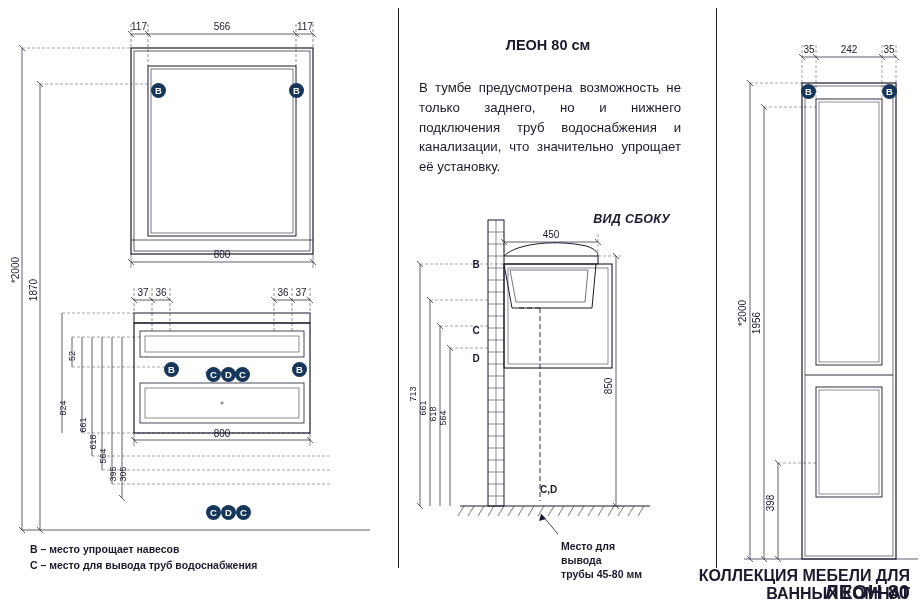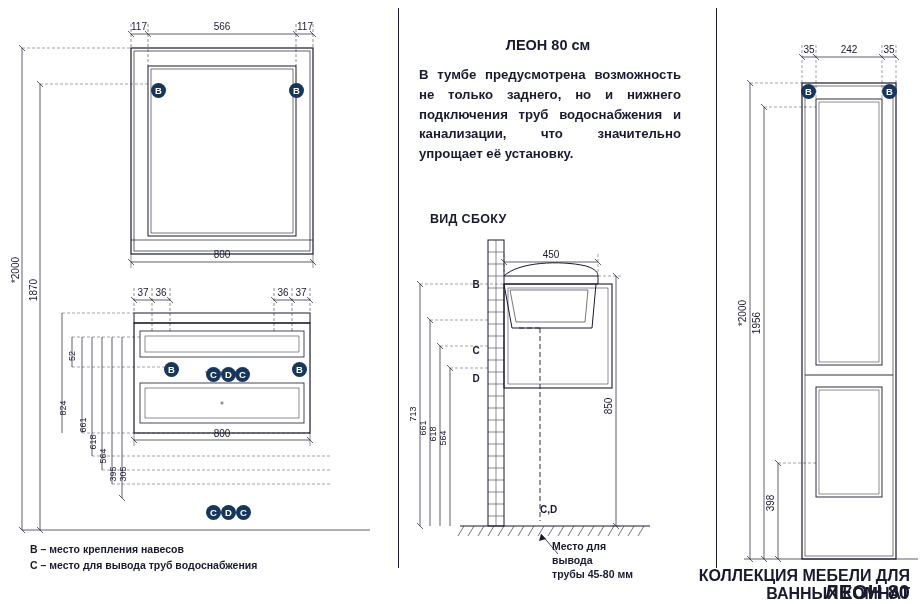--- a/index.html
+++ b/index.html
@@ -15,25 +15,25 @@
   .abs{position:absolute;}
   svg{display:block;}
   .dim{font-size:10px;fill:#1a1a2e;font-family:"Liberation Sans",sans-serif;}
   .dimsm{font-size:9px;fill:#1a1a2e;font-family:"Liberation Sans",sans-serif;}
   .title{
     font-weight:bold;font-size:14.5px;text-align:center;line-height:1.35;
   }
   .para{
     font-size:13.2px;line-height:1.5;text-align:justify;text-justify:inter-word;
   }
-  .sideview-title{font-weight:bold;font-size:12.5px;text-align:left;letter-spacing:.3px;}
+  .sideview-title{font-weight:bold;font-size:12.5px;text-align:right;letter-spacing:.3px;font-style:italic;}
   .legend{font-size:10.5px;font-weight:bold;line-height:1.55;}
   .footer-small{font-size:16px;font-weight:bold;text-align:right;}
   .footer-big{font-size:20px;font-weight:bold;text-align:right;}
-  .note{font-size:10.5px;font-weight:bold;line-height:1.35;}
+  .note{font-size:10.5px;font-weight:bold;line-height:1.35;margin-left:9px;}
   .circ{
     display:inline-flex;align-items:center;justify-content:center;
     width:15px;height:15px;border-radius:50%;
     background:#16365c;color:#fff;font-size:9.5px;font-weight:bold;
     font-family:"Liberation Sans",sans-serif;
   }
 </style>
 </head>
 <body>
 
@@ -172,25 +172,25 @@
     <div class="abs circ" style="left:236px;top:505px;">C</div>
   </div>
 
   <div class="abs" style="left:408px;top:16px;width:280px;">
     <div class="title">
       <br>
       <span>ЛЕОН 80 см</span>
     </div>
   </div>
 
-  <div class="abs para" style="left:419px;top:65px;width:262px;font-weight:bold;">В тумбе предусмотрена возможность не только заднего, но и нижнего подключения труб водоснабжения и канализации, что значительно упрощает её установку.</div>
+  <div class="abs para" style="left:419px;top:78px;width:262px;">В тумбе предусмотрена возможность не только заднего, но и нижнего подключения труб водоснабжения и канализации, что значительно упрощает её установку.</div>
 
   <div class="abs sideview-title" style="left:430px;top:212px;width:240px;">ВИД СБОКУ</div>
 
-  <div class="abs" style="left:400px;top:236px;width:300px;height:320px;">
+  <div class="abs" style="left:400px;top:216px;width:300px;height:320px;">
     <svg width="300" height="320" viewBox="0 0 300 320">
       <g stroke="#1a1a2e" fill="none" stroke-width="1">
 
         <rect x="88" y="4" width="16" height="286" stroke-width="1"></rect>
         <line x1="96" y1="4" x2="96" y2="290" stroke-width="0.5"></line>
 
         <line x1="88" y1="16" x2="104" y2="16" stroke-width="0.5"></line>
         <line x1="88" y1="28" x2="104" y2="28" stroke-width="0.5"></line>
         <line x1="88" y1="40" x2="104" y2="40" stroke-width="0.5"></line>
         <line x1="88" y1="52" x2="104" y2="52" stroke-width="0.5"></line>
@@ -349,20 +349,20 @@
       <text class="dim" x="16" y="290" transform="rotate(-90 16 290)" text-anchor="middle">*2000</text>
       <text class="dim" x="30" y="300" transform="rotate(-90 30 300)" text-anchor="middle">1956</text>
       <text class="dim" x="44" y="480" transform="rotate(-90 44 480)" text-anchor="middle">398</text>
     </svg>
 
     <div class="abs circ" style="left:71px;top:61px;">B</div>
     <div class="abs circ" style="left:152px;top:61px;">B</div>
   </div>
 
   <div class="abs legend" style="left:30px;top:541px;width:330px;">
-    <div>B – место крепления навесов</div>
+    <div>B – место упрощает навесов</div>
     <div>C – место для вывода труб водоснабжения</div>
   </div>
 
   <div class="abs footer-small" style="left:630px;top:567px;width:280px;">КОЛЛЕКЦИЯ МЕБЕЛИ ДЛЯ ВАННЫХ КОМНАТ</div>
   <div class="abs footer-big" style="left:630px;top:581px;width:280px;">ЛЕОН 80</div>
 
 </div>
 
 </body></html>

